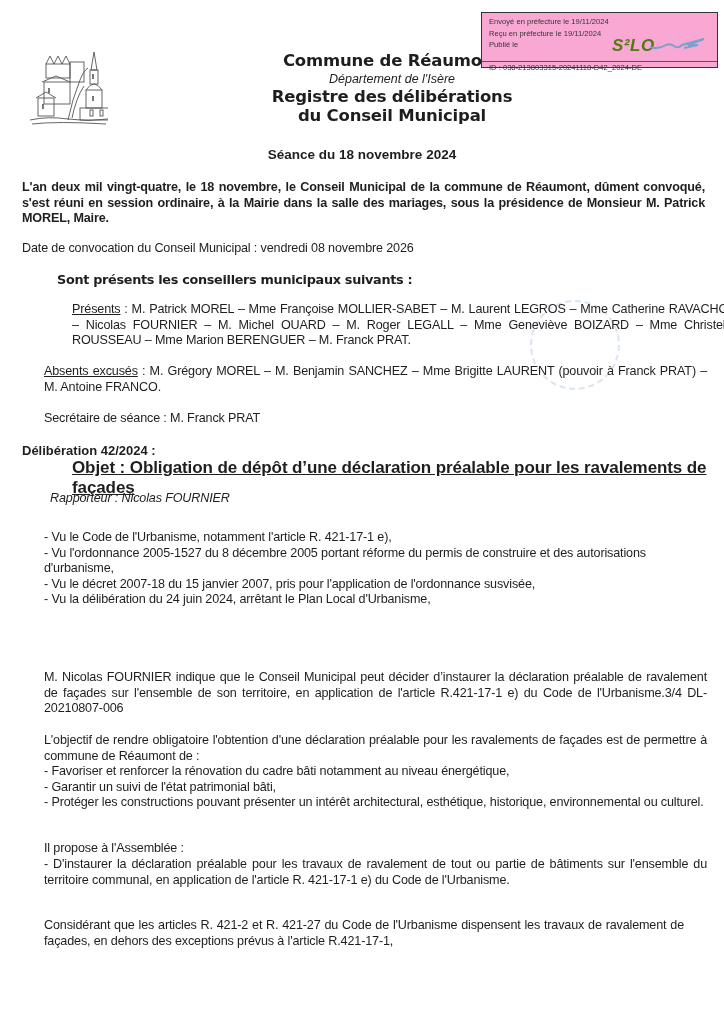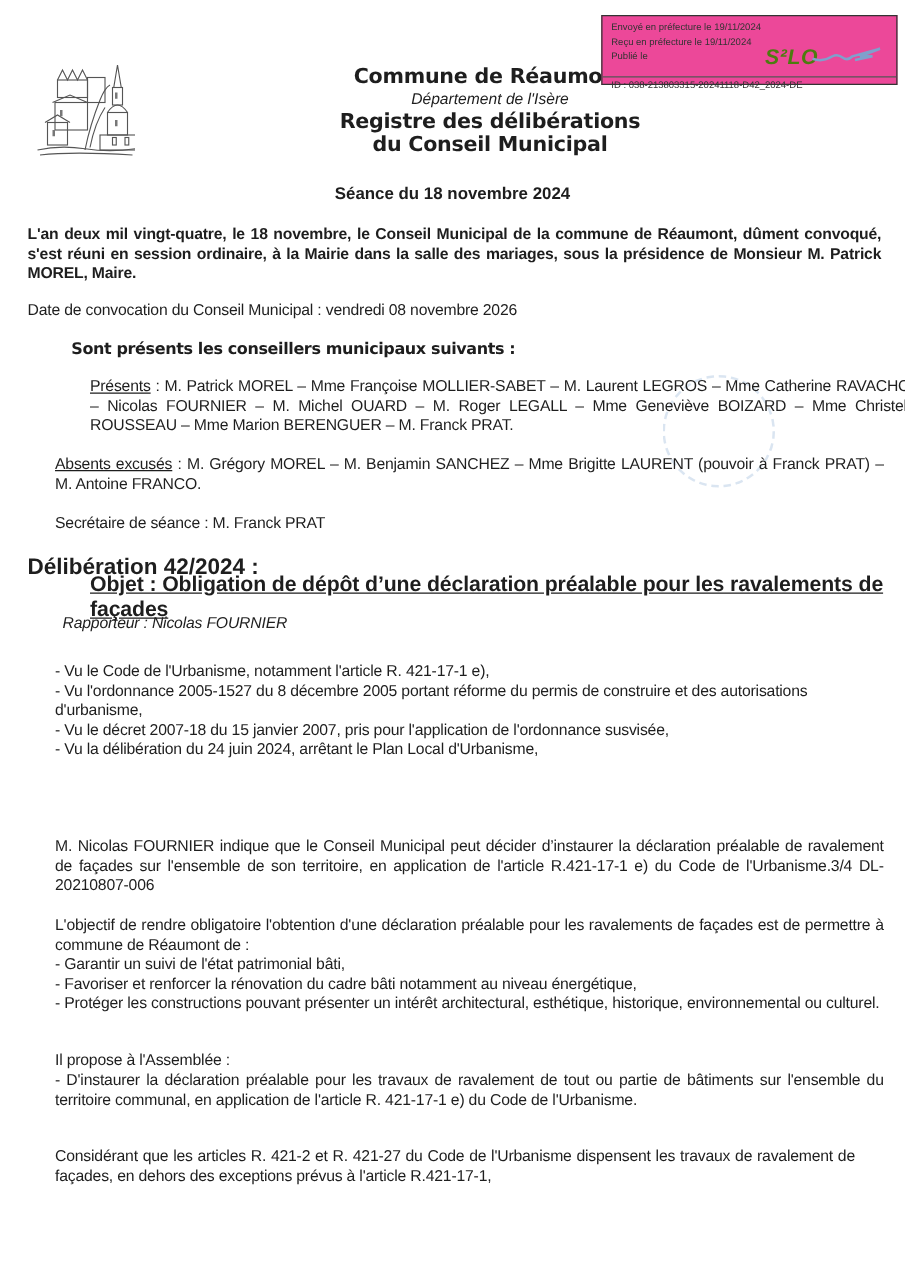--- a/index.html
+++ b/index.html
@@ -10,21 +10,21 @@
   .abs { position: absolute; }
   .txt { font-size: 12.6px; line-height: 15.5px; letter-spacing: -0.15px; }
   .just { text-align: justify; text-align-last: left; }
   .u { text-decoration: underline; }
   .b { font-weight: bold; }
   .i { font-style: italic; }
 
   
   #stamp {
     left: 481px; top: 12px; width: 237px; height: 56px;
-    border: 1px solid #333; background: #ec4899; z-index: 3;
+    border: 1px solid #333; background: #f9a8d4; z-index: 3;
     font-size: 7.6px; line-height: 11.5px; color: #333; padding: 3px 0 0 7px; box-sizing: border-box;
   }
   #stamp .rule { position: absolute; left: 0; right: 0; top: 48px; border-top: 1px solid #555; }
   #stamp .line { white-space: nowrap; }
   #slo {
     left: 612px; top: 36px; z-index: 4; color: #4d7c0f; font-size: 17px; font-weight: bold; font-style: italic;
     letter-spacing: 0.5px;
   }
   #slo-arrow { left: 648px; top: 36px; z-index: 4; }
 
@@ -106,37 +106,37 @@
 <div class="abs txt just" style="left:44px; top:302px; width:663px;margin-left:28px;">
   <span class="u">Présents</span><span> : M. Patrick MOREL – Mme Françoise MOLLIER-SABET – M. Laurent LEGROS – Mme Catherine RAVACHOL – Nicolas FOURNIER – M. Michel OUARD – M. Roger LEGALL – Mme Geneviève BOIZARD – Mme Christelle ROUSSEAU – Mme Marion BERENGUER – M. Franck PRAT.</span>
 </div>
 
 <div class="abs txt just" style="left:44px; top:364px; width:663px;">
   <span class="u">Absents excusés</span><span> : M. Grégory MOREL – M. Benjamin SANCHEZ  – Mme Brigitte LAURENT (pouvoir à Franck PRAT) – M. Antoine FRANCO.</span>
 </div>
 
 <div class="abs txt" style="left:44px; top:411px;">Secrétaire de séance : M. Franck PRAT</div>
 
-<div class="abs b" style="left:22px; top:443px; font-size:18px;">Délibération 42/2024 :</div>
+<div class="abs b" style="left:22px; top:443px; font-size:13px;">Délibération 42/2024 :</div>
 <div class="abs b u" style="left:72px; top:458px; font-size:17px; letter-spacing:-0.1px;">Objet : Obligation de dépôt d’une déclaration préalable pour les ravalements de façades</div>
 
 <div class="abs txt i" style="left:50px; top:491px;">Rapporteur : Nicolas FOURNIER</div>
 
 <div class="abs txt" style="left:44px; top:530px; width:663px;">
   <div>- Vu le Code de l'Urbanisme, notamment l'article R. 421-17-1 e),</div>
   <div>- Vu l'ordonnance 2005-1527 du 8 décembre 2005 portant réforme du permis de construire et des autorisations d'urbanisme,</div>
   <div>- Vu le décret 2007-18 du 15 janvier 2007, pris pour l'application de l'ordonnance susvisée,</div>
   <div>- Vu la délibération du 24 juin 2024, arrêtant le Plan Local d'Urbanisme,</div>
 </div>
 
 <div class="abs txt just" style="left:44px; top:670px; width:663px;">M. Nicolas FOURNIER indique que le Conseil Municipal peut décider d’instaurer la déclaration préalable de ravalement de façades sur l'ensemble de son territoire, en application de l'article R.421-17-1 e) du Code de l'Urbanisme.3/4 DL-20210807-006</div>
 
 <div class="abs txt just" style="left:44px; top:733px; width:663px;">L'objectif de rendre obligatoire l'obtention d'une déclaration préalable pour les ravalements de façades est de permettre à commune de Réaumont de :</div>
 <div class="abs txt" style="left:44px; top:764px; width:663px;">
+  <div>- Favoriser et renforcer la rénovation du cadre bâti notamment au niveau énergétique,</div>
   <div>- Garantir un suivi de l'état patrimonial bâti,</div>
-  <div>- Favoriser et renforcer la rénovation du cadre bâti notamment au niveau énergétique,</div>
   <div class="just">- Protéger les constructions pouvant présenter un intérêt architectural, esthétique, historique, environnemental ou culturel.</div>
 </div>
 
 <div class="abs txt" style="left:44px; top:841px;">Il propose à l'Assemblée :</div>
 <div class="abs txt just" style="left:44px; top:857px; width:663px;">- D'instaurer la déclaration préalable pour les travaux de ravalement de tout ou partie de bâtiments sur l'ensemble du territoire communal, en application de l'article R. 421-17-1 e) du Code de l'Urbanisme.</div>
 
 <div class="abs txt just" style="left:44px; top:918px; width:640px;">Considérant que les articles R. 421-2 et R. 421-27 du Code de l'Urbanisme dispensent les travaux de ravalement de façades, en dehors des exceptions prévus à l'article R.421-17-1,</div>
 
 </body></html>

